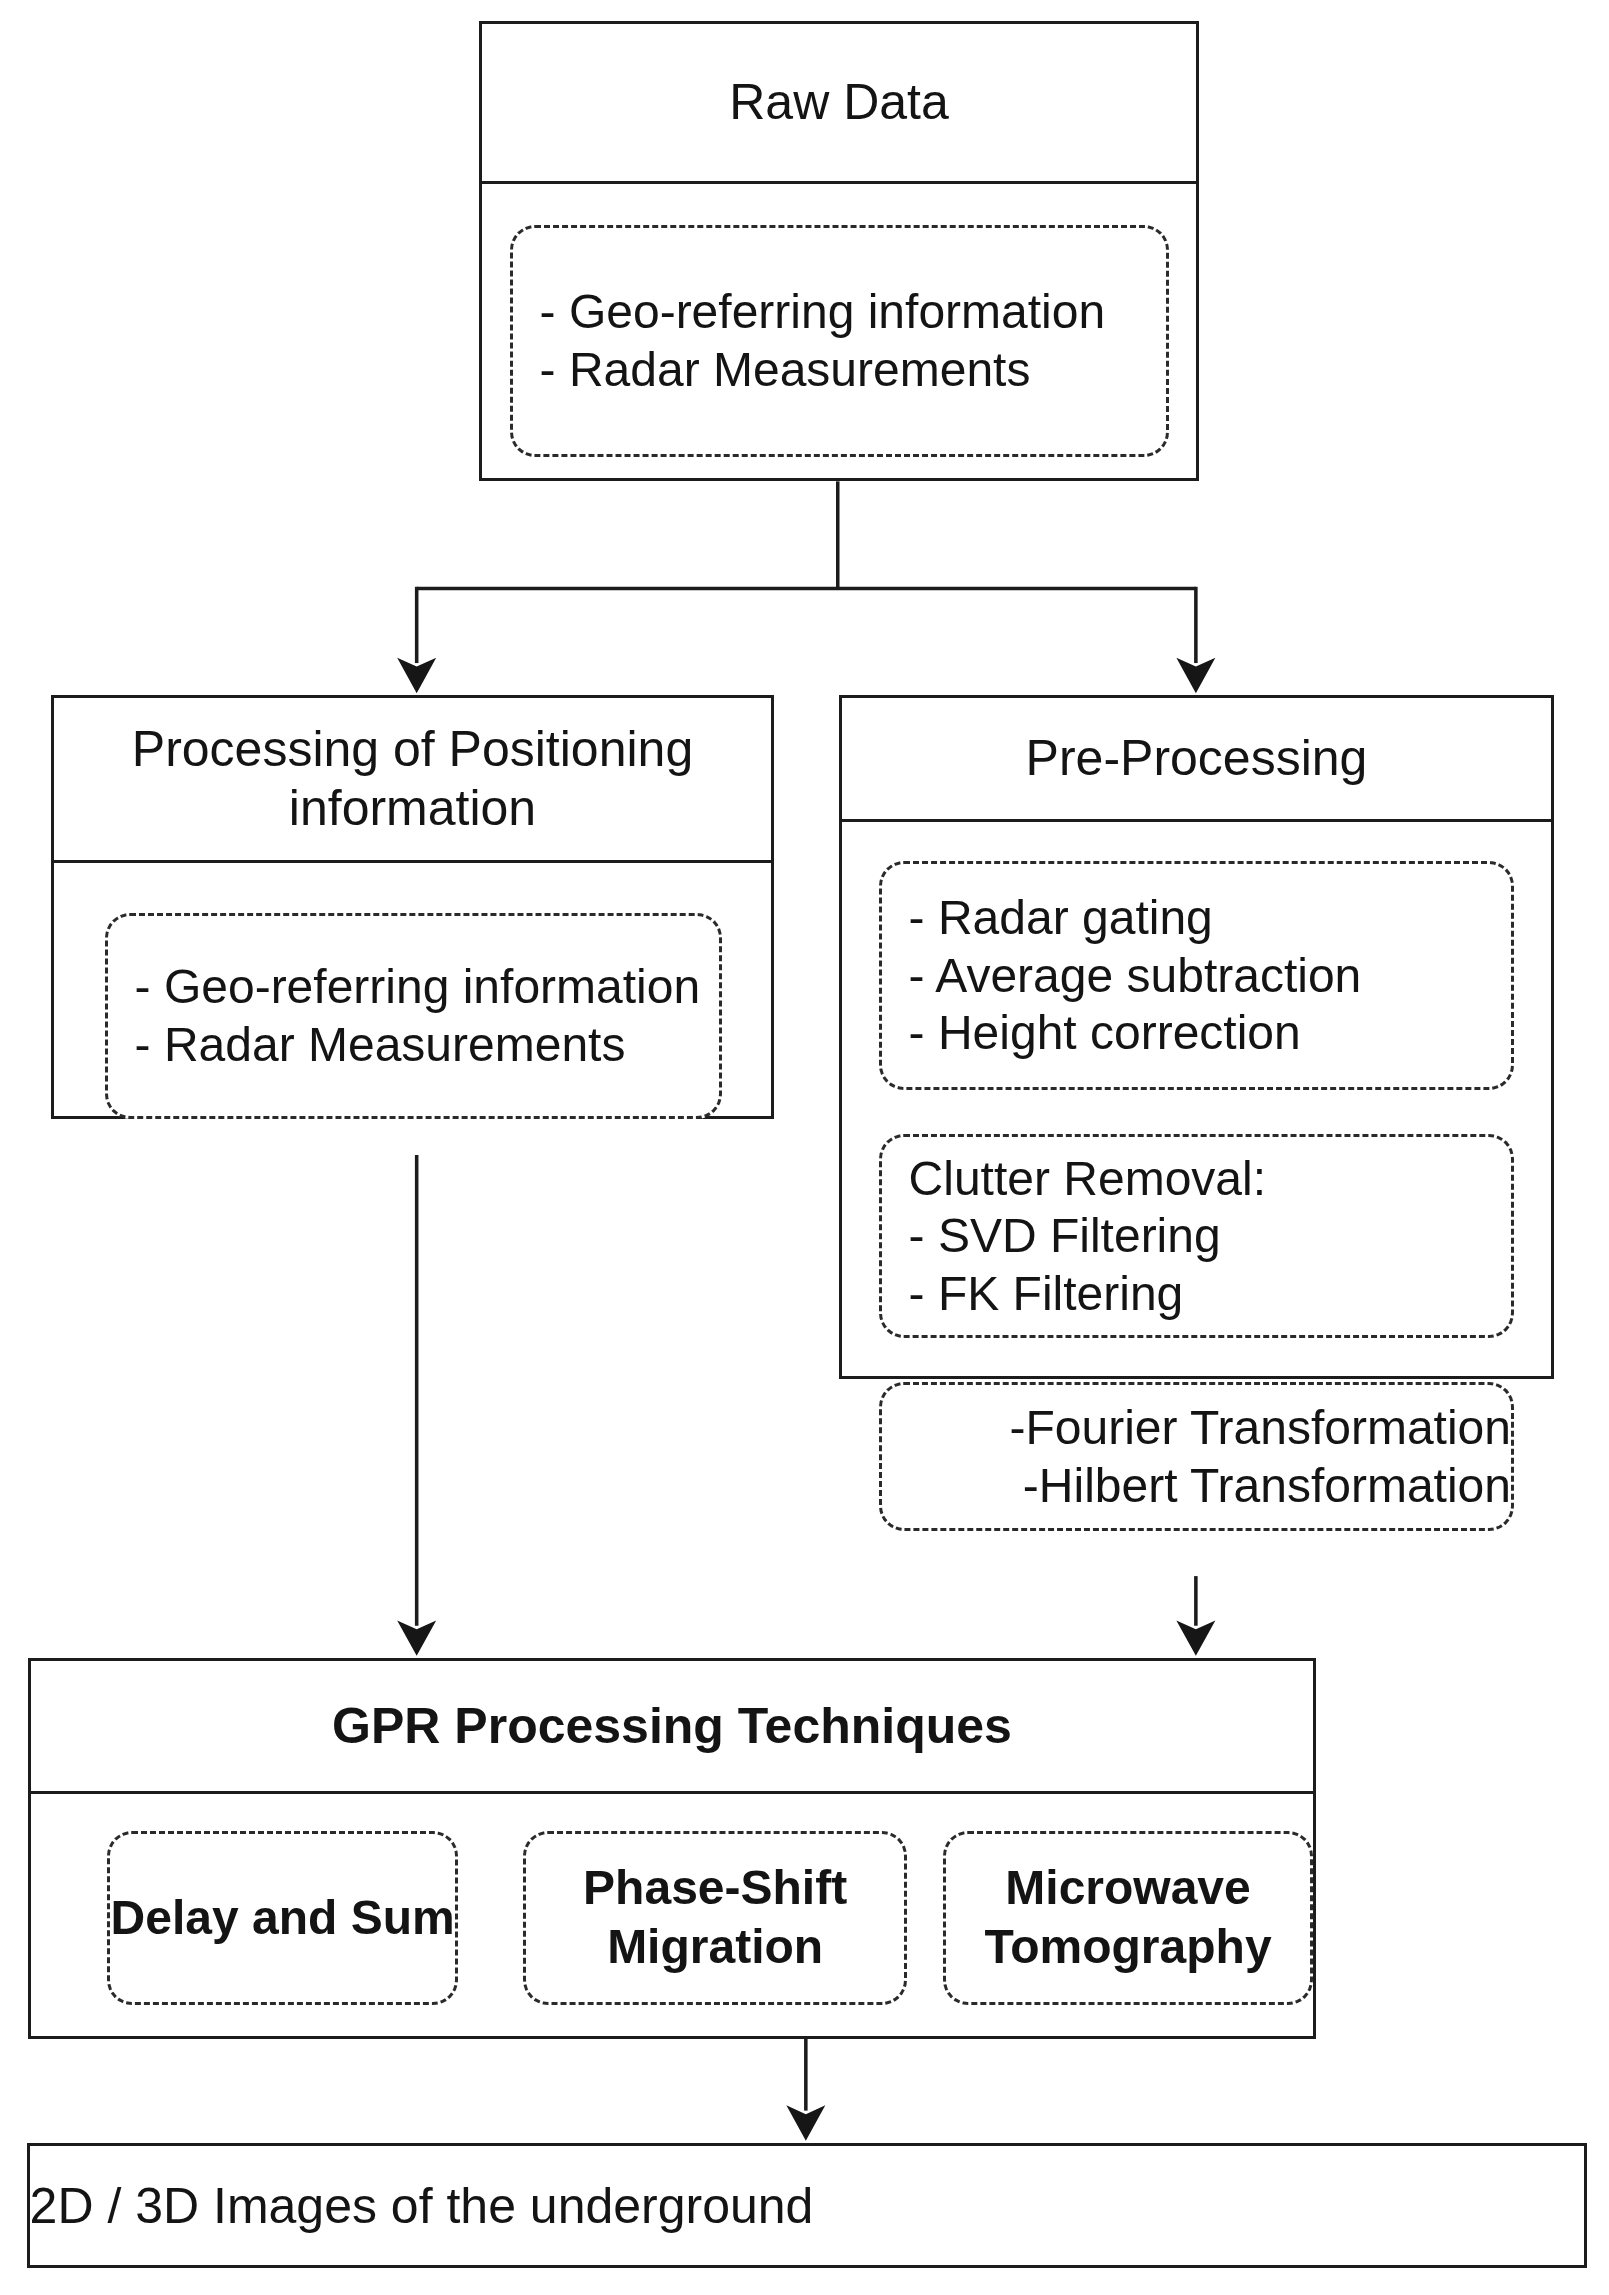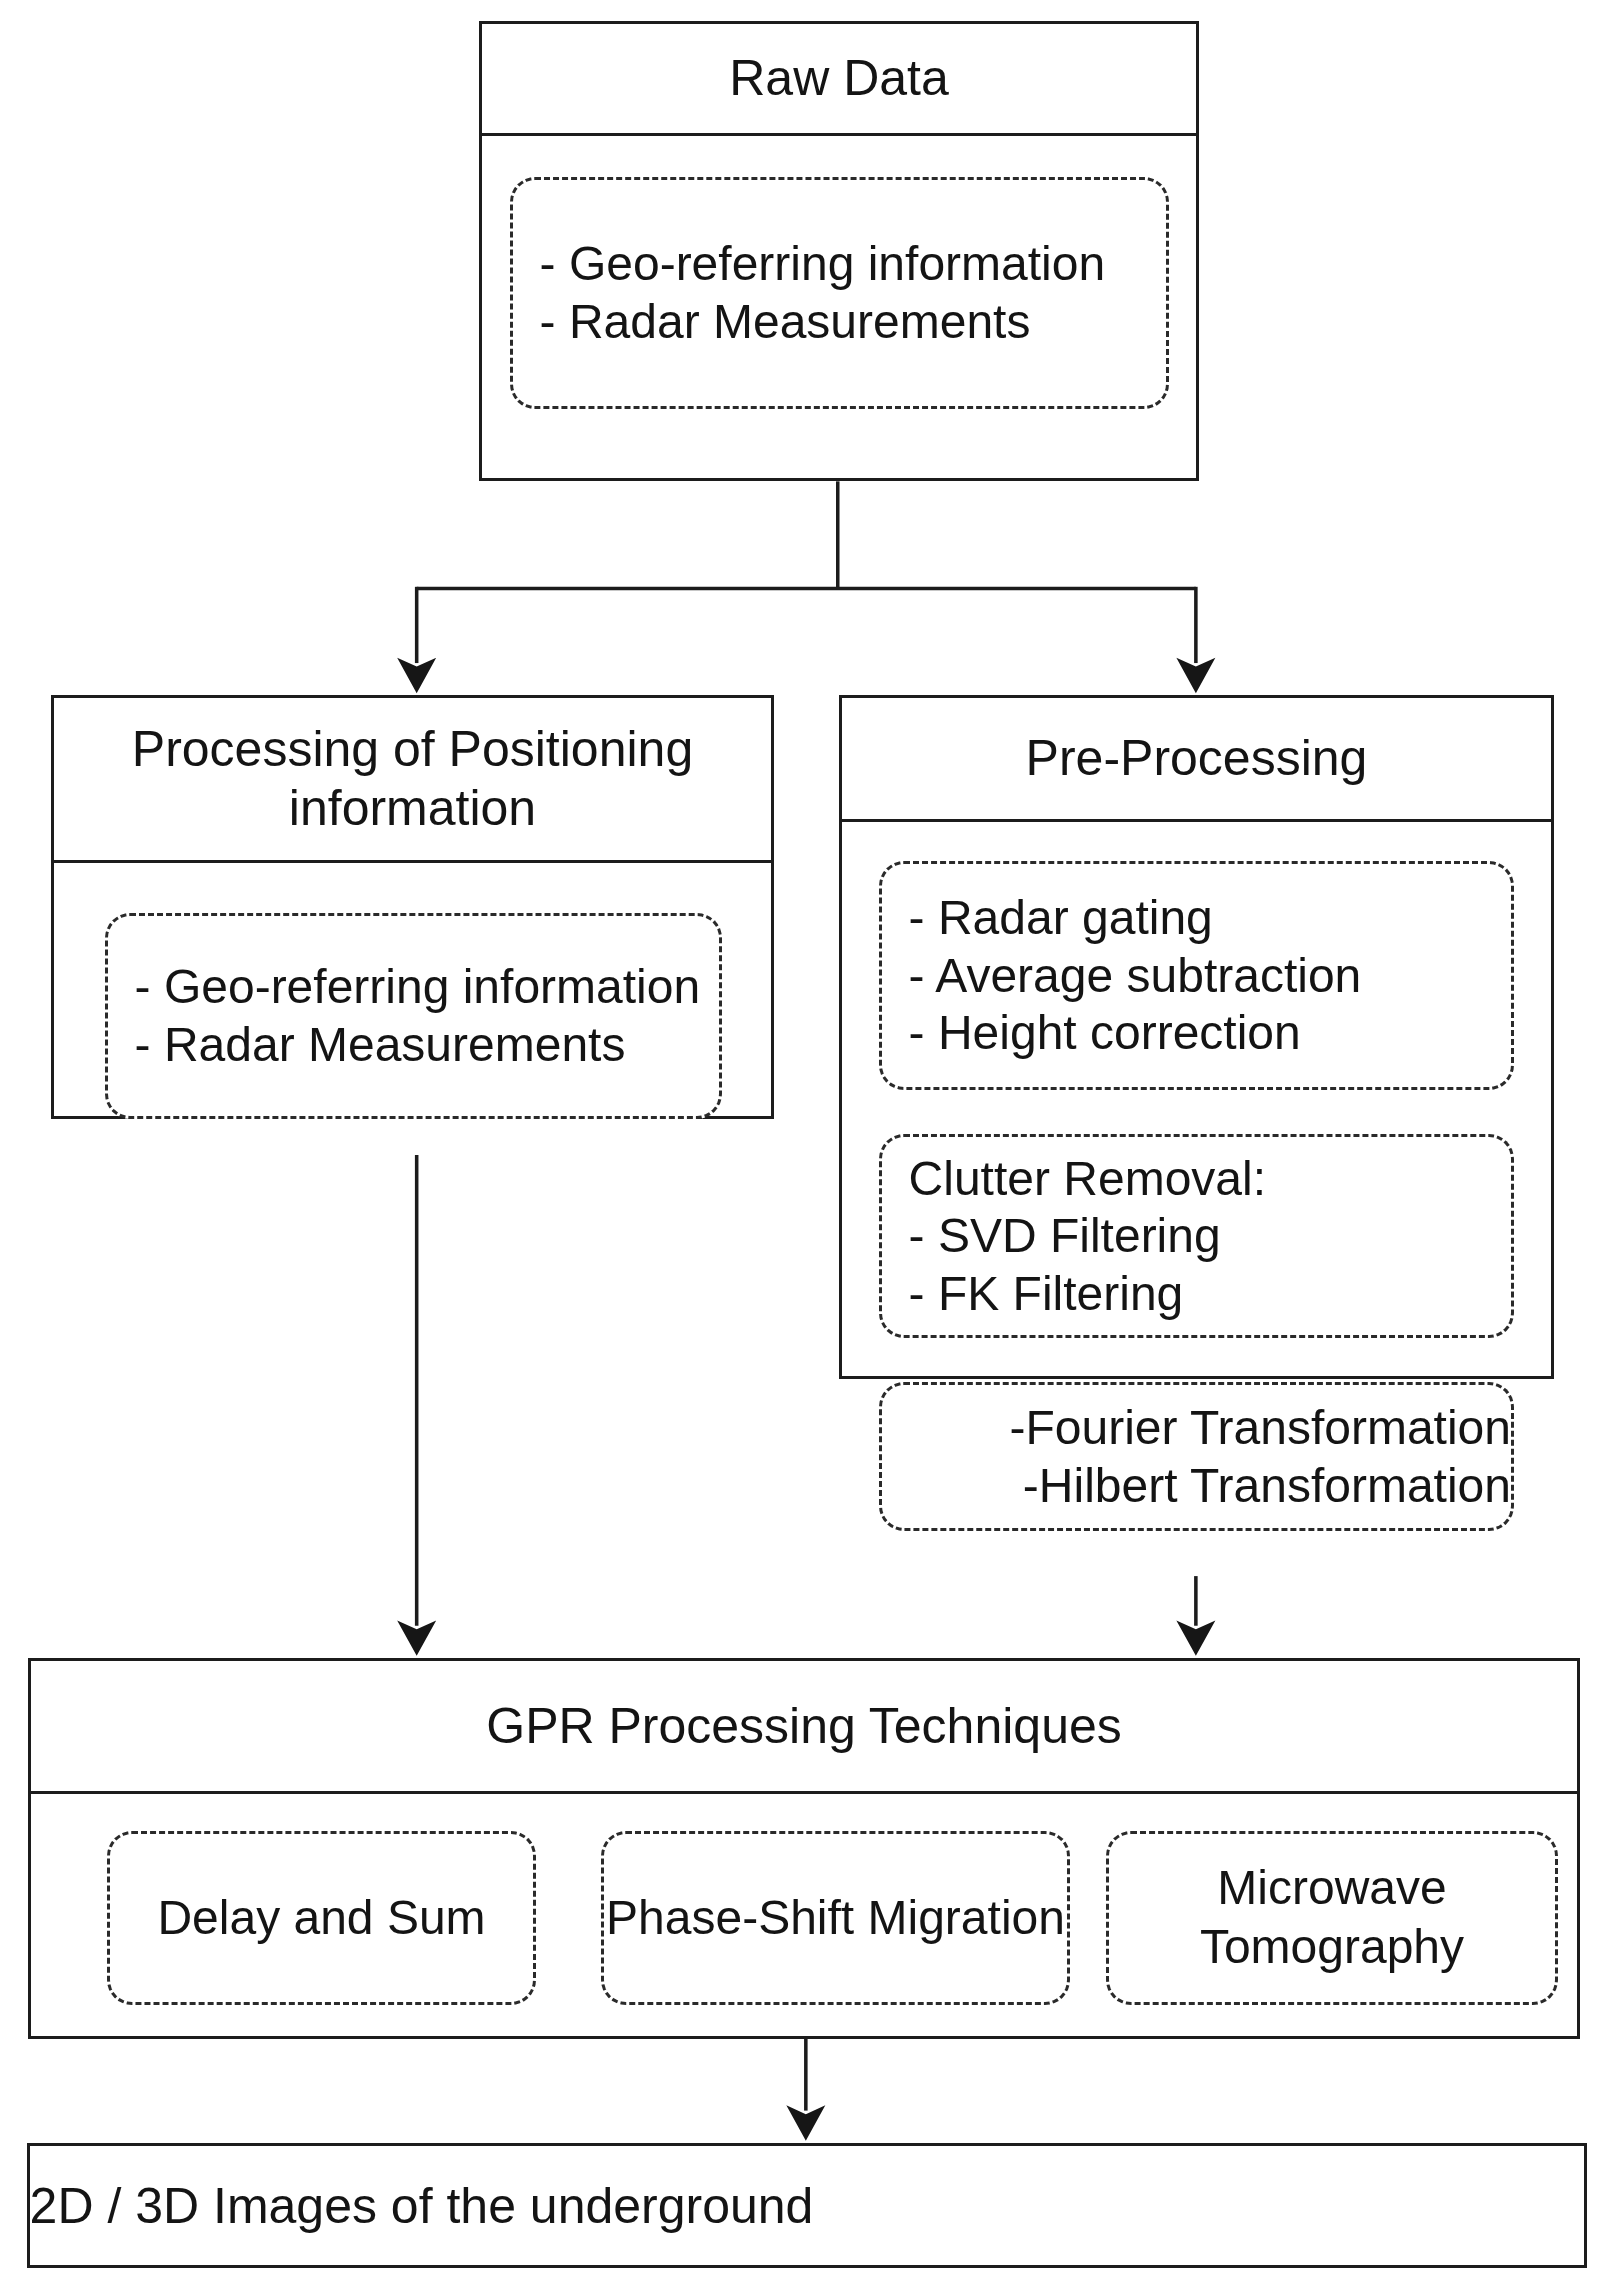--- a/index.html
+++ b/index.html
@@ -95,21 +95,21 @@
     <g fill="#161616" stroke="none">
       <path d="M470 782 L448 742 L470 752 L492 742 Z"></path>
       <path d="M1349 782 L1327 742 L1349 752 L1371 742 Z"></path>
       <path d="M470 1868 L448 1828 L470 1838 L492 1828 Z"></path>
       <path d="M1349 1868 L1327 1828 L1349 1838 L1371 1828 Z"></path>
       <path d="M909 2415 L887 2375 L909 2385 L931 2375 Z"></path>
     </g>
   </svg>
 
   <section class="node" style="left:479px; top:21px; width:720px; height:460px;">
-    <header class="node-title" style="height:112px;">
+    <header class="node-title" style="height:160px;">
       <span>Raw Data</span>
     </header>
     <div class="node-body">
       <div class="dashed-box list-pad" style="margin:41px 26.6px 0 28px; height:232px;">
         <div class="item">- Geo-referring information</div>
         <div class="item">- Radar Measurements</div>
       </div>
     </div>
   </section>
 
@@ -140,21 +140,21 @@
         <div class="item">- SVD Filtering</div>
         <div class="item">- FK Filtering</div>
       </div>
       <div class="dashed-box list-pad" style="height:149px;align-items:flex-end;">
         <div class="item">-Fourier Transformation</div>
         <div class="item">-Hilbert Transformation</div>
       </div>
     </div>
   </section>
 
-  <section class="node" style="left:28px; top:1658px; width:1552px; height:381px;">
+  <section class="node" style="left:28px; top:1658px; width:1288px; height:381px;font-weight:bold;">
     <header class="node-title" style="height:133px;">
       <span>GPR Processing Techniques</span>
     </header>
     <div class="node-body" style="display:flex; align-items:flex-start; padding:37px 0 0 76px;">
       <div class="tech-box" style="width:429px; height:174px; margin-right:65px;">
         <span>Delay and Sum</span>
       </div>
       <div class="tech-box" style="width:469px; height:174px; margin-right:36px;">
         <span>Phase-Shift Migration</span>
       </div>

